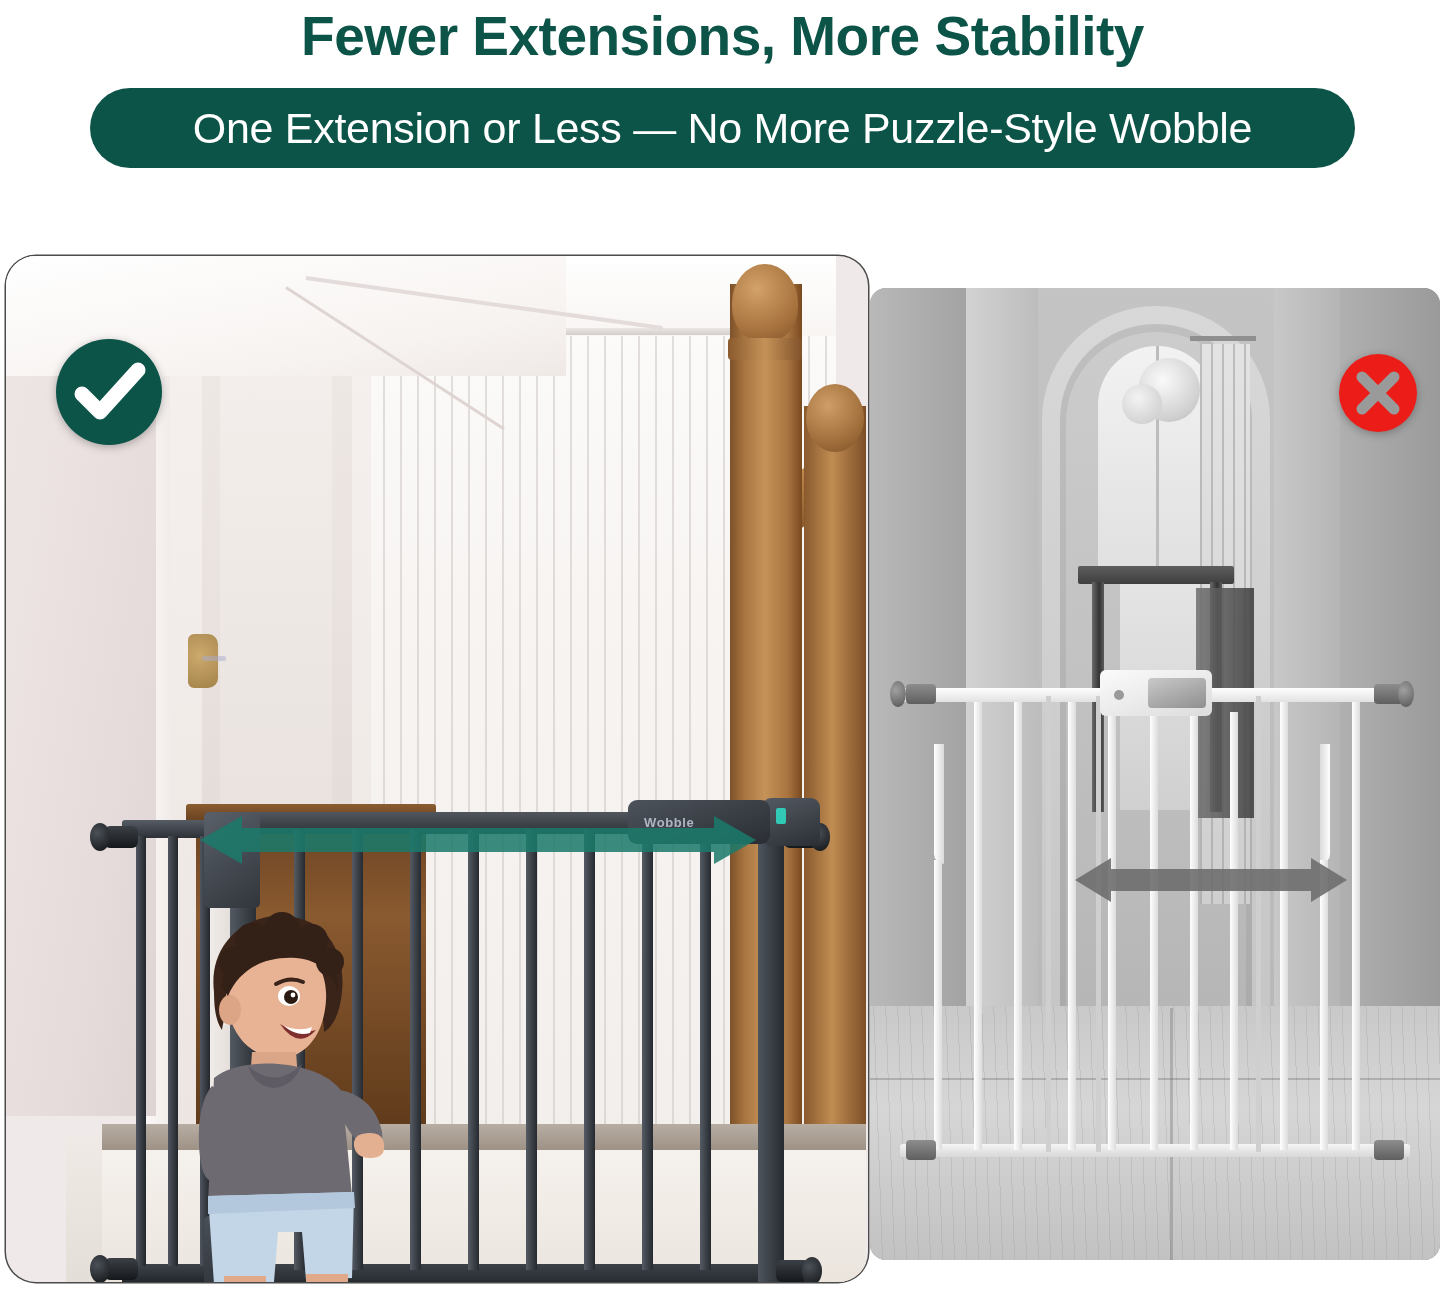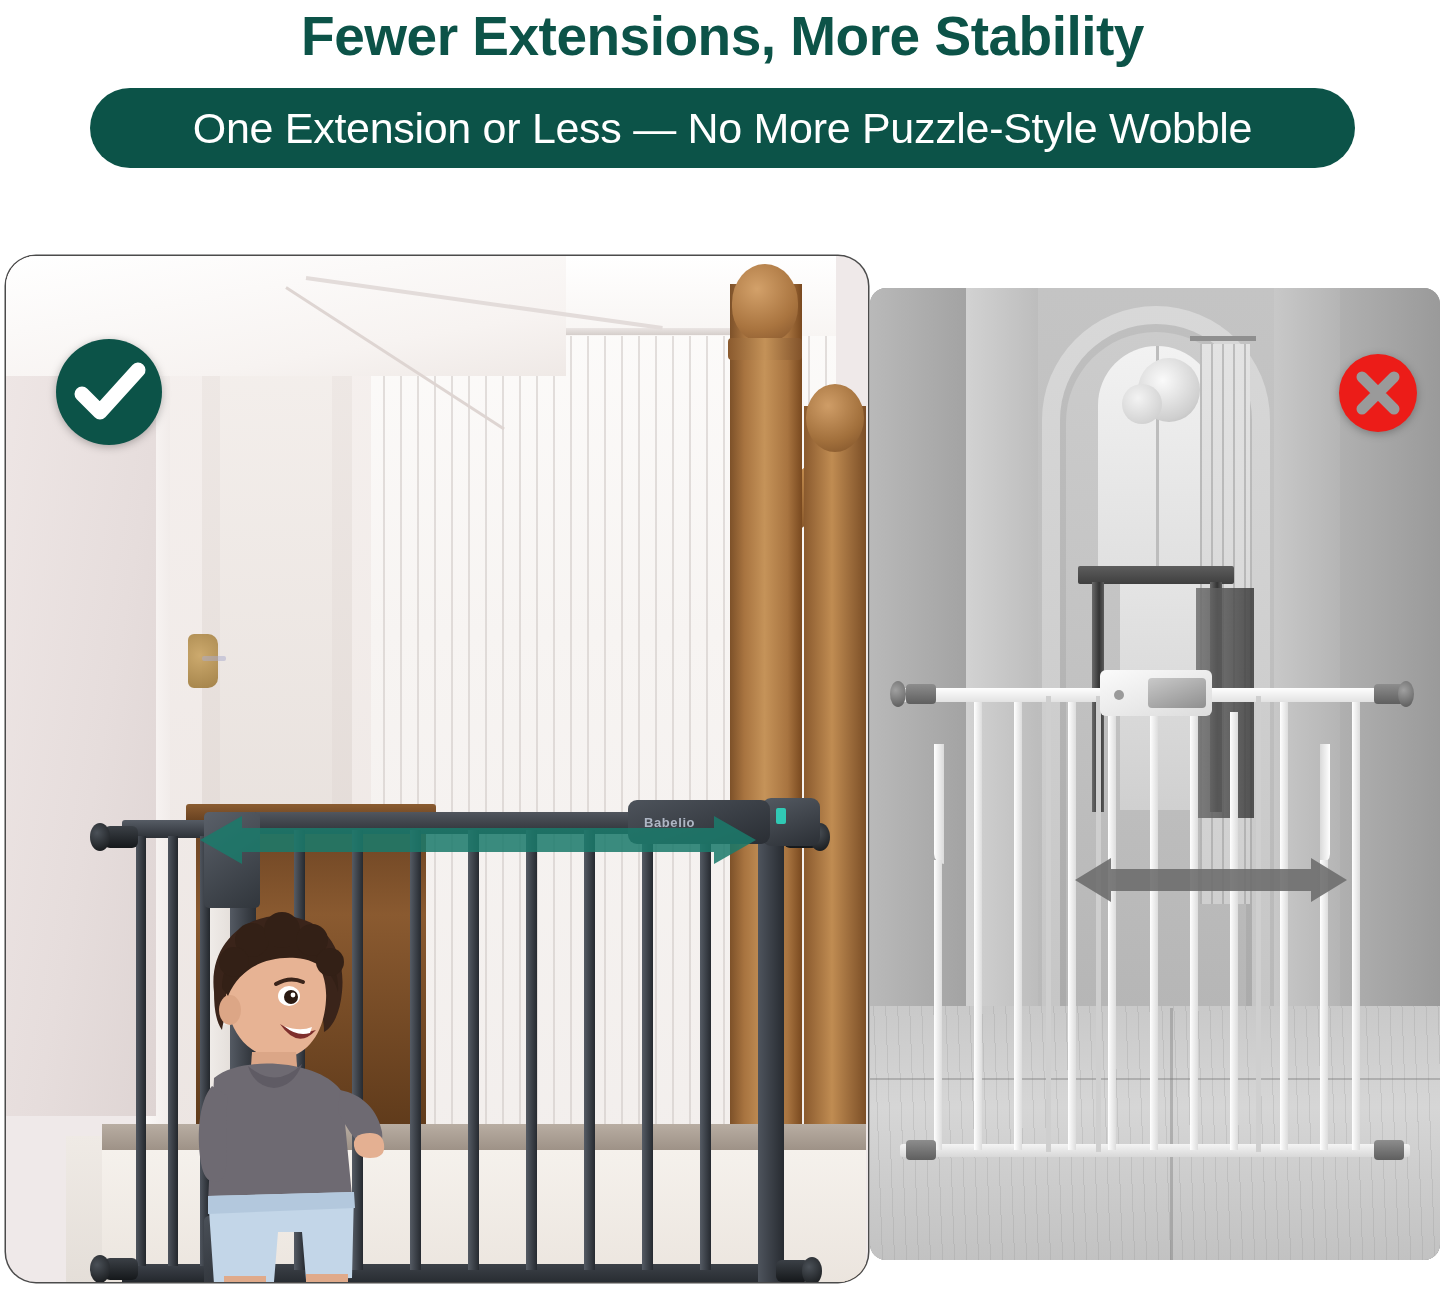--- a/index.html
+++ b/index.html
@@ -345,21 +345,21 @@
       <div class="gate-knob-cap" style="left:-14px;top:11px;"></div>
       <div class="gate-knob" style="left:0px;top:446px;"></div>
       <div class="gate-knob-cap" style="left:-14px;top:443px;"></div>
       <div class="gate-knob" style="left:680px;top:14px;"></div>
       <div class="gate-knob-cap" style="left:706px;top:11px;"></div>
       <div class="gate-knob" style="left:672px;top:448px;"></div>
       <div class="gate-knob-cap" style="left:698px;top:445px;"></div>
 
       <div class="gate-latch-cap"></div>
       <div class="gate-latch">
-        <span class="gate-latch-logo">Babelio</span>
+        <span class="gate-latch-logo">Wobble</span>
       </div>
       <div class="gate-latch-led"></div>
     </div>
 
     <svg style="position:absolute;left:150px;top:640px;" width="230" height="400" viewBox="0 0 230 400">
 
       <path d="M58 96 C52 46 92 16 131 20 C171 24 190 56 186 96 C184 118 176 132 168 136 C168 104 150 86 120 86 C92 86 70 104 66 134 C60 126 58 112 58 96 Z" fill="#3a241a"></path>
 
       <path d="M70 96 C70 64 94 46 124 48 C154 50 172 72 170 104 C168 140 148 164 120 162 C92 160 70 134 70 96 Z" fill="#e7b394"></path>
 

